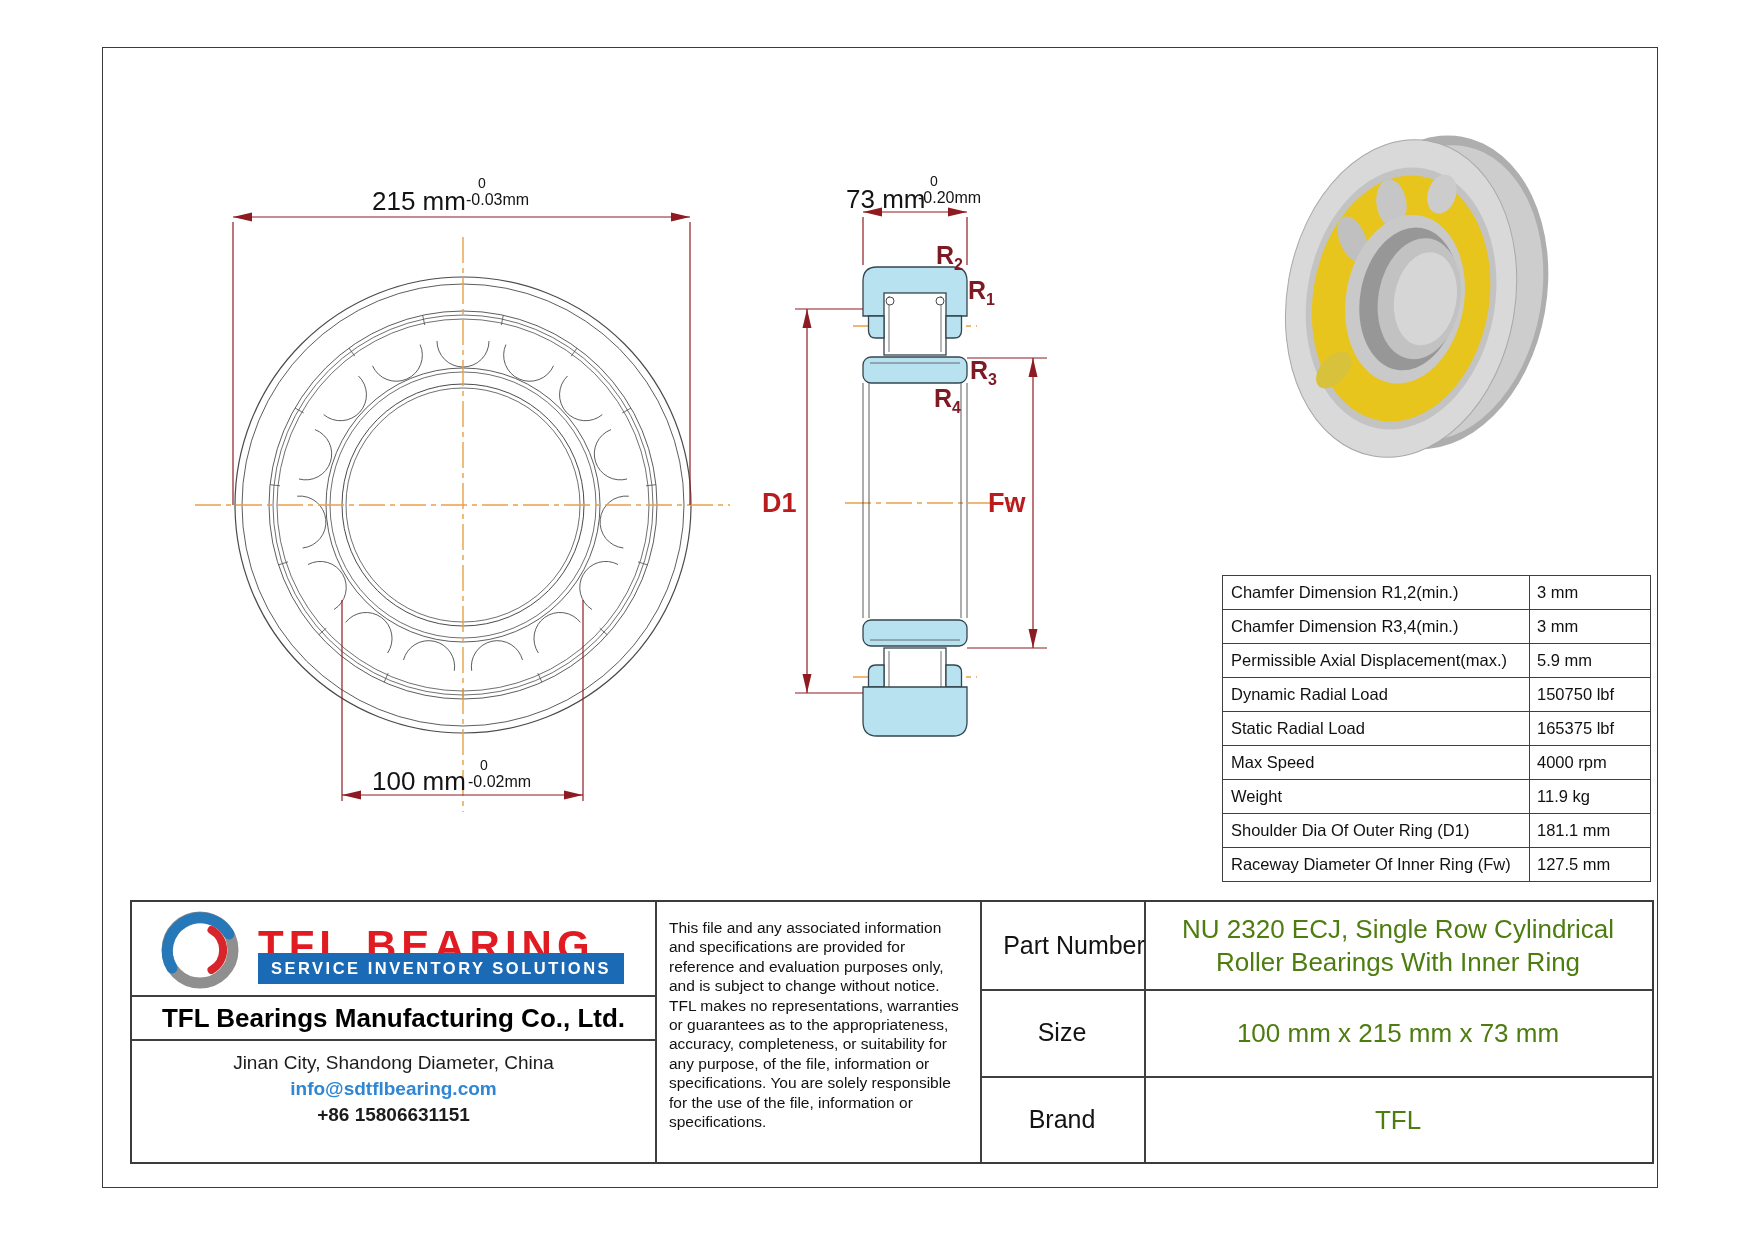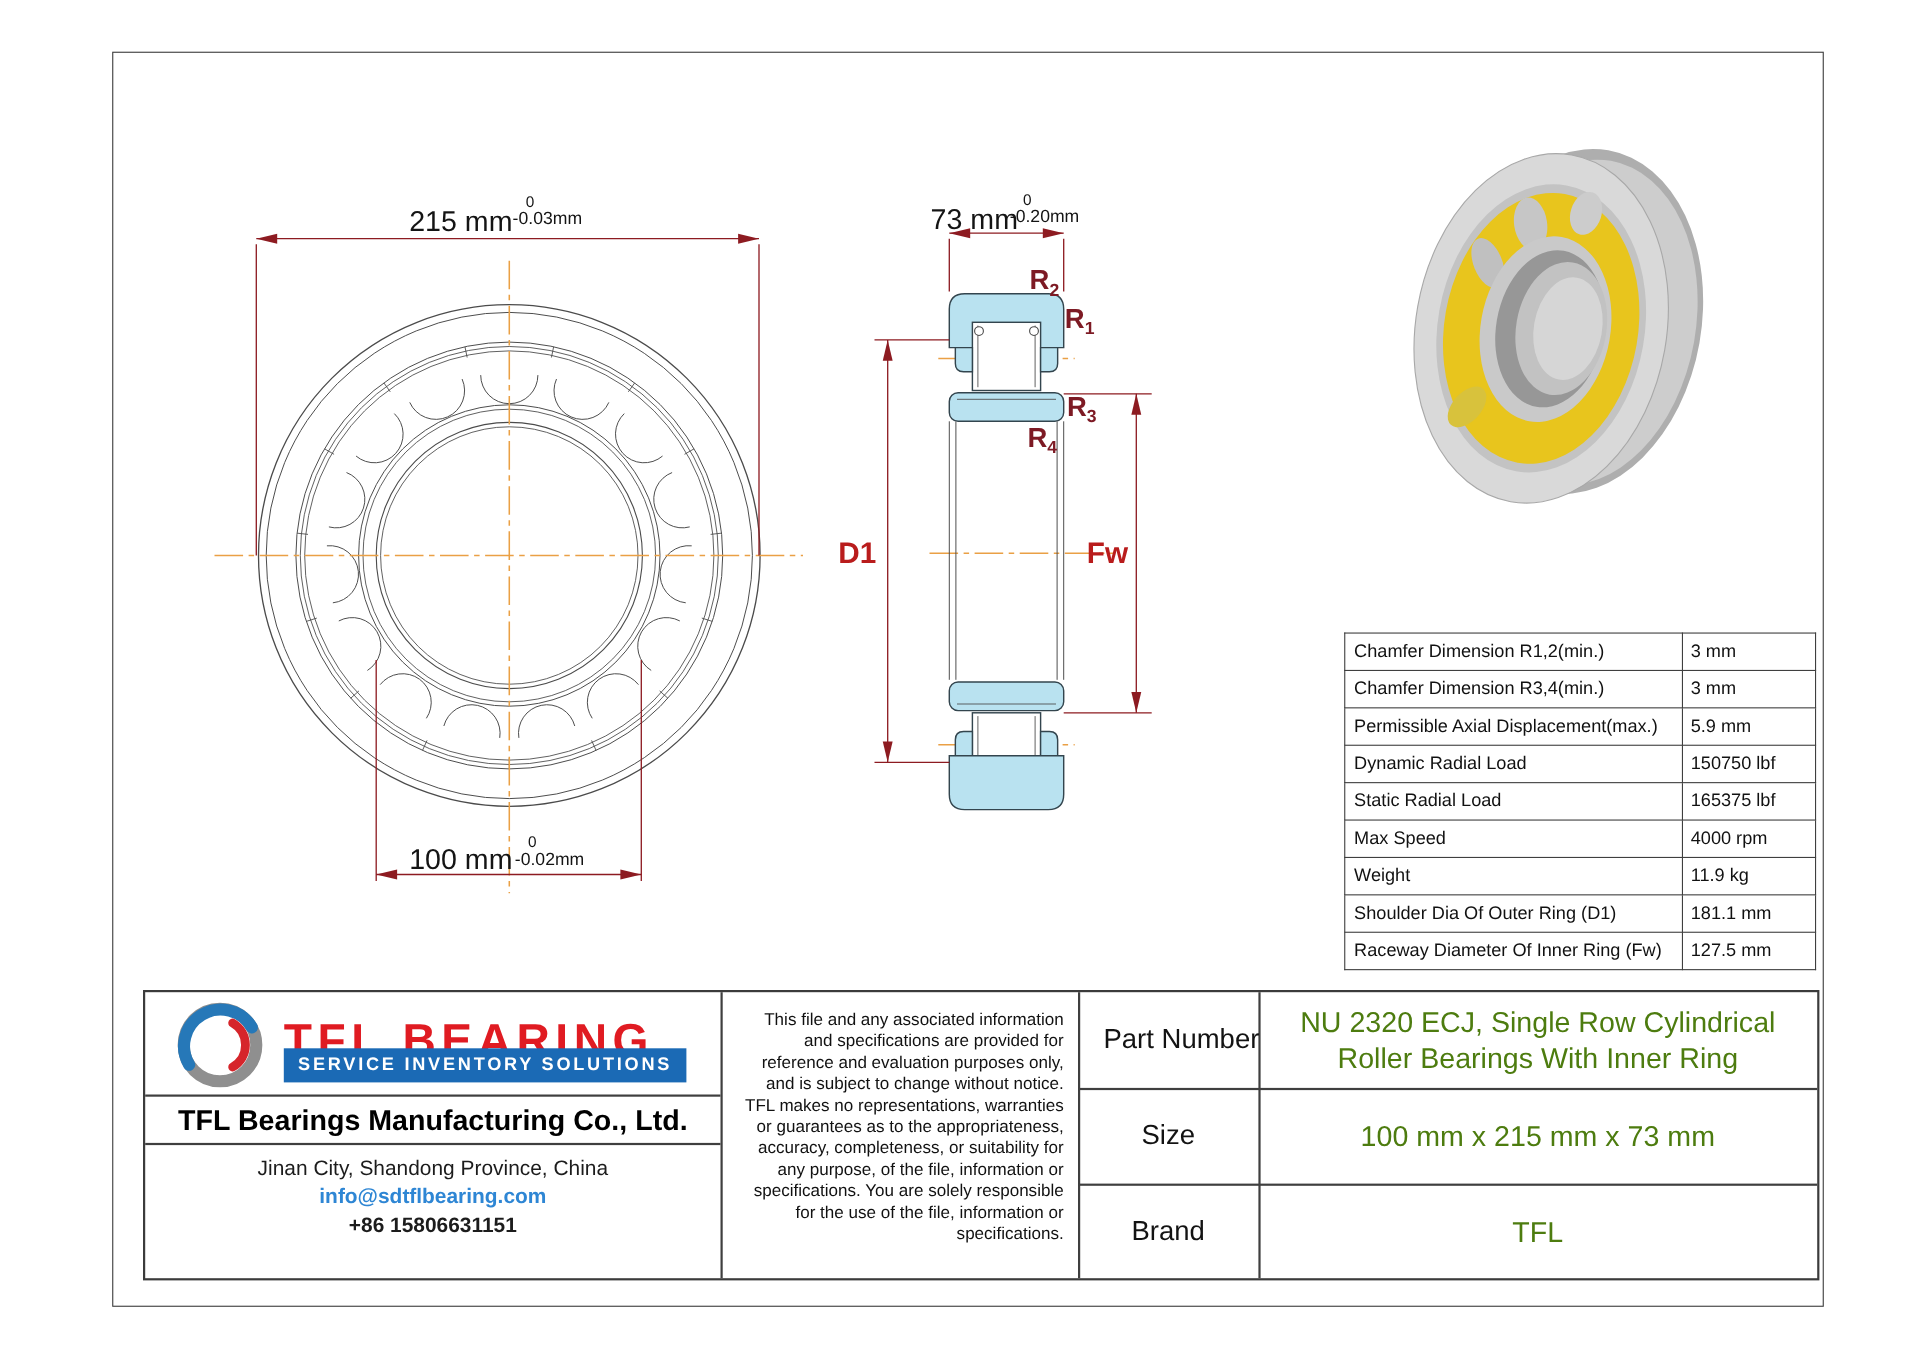--- a/index.html
+++ b/index.html
@@ -24,21 +24,21 @@
   
   #footer{left:130px;top:900px;width:1520px;height:260px;border:2px solid #3b3b3b;background:#fff;}
   .fline{position:absolute;background:#3f3f3f;}
   .brand-title{font-size:42px;font-weight:800;letter-spacing:5px;color:#e01b22;white-space:nowrap;margin-top:14px;}
   .banner{background:#1b6ab5;color:#ffffff;font-size:16.5px;letter-spacing:2.5px;font-weight:bold;
           text-align:center;line-height:31px;white-space:nowrap;}
   .coname{font-size:26px;font-weight:600;color:#000000;text-align:center;}
   .contact{text-align:center;font-size:19px;line-height:26px;color:#1c1c1c;}
   .contact .lnk{color:#2e86d4;font-weight:600;text-decoration:none;display:block;}
   .contact .phone{font-weight:600;}
-  .disclaimer{font-size:15.5px;line-height:19.4px;text-align:right;color:#111;}
+  .disclaimer{font-size:15.5px;line-height:19.4px;text-align:left;color:#111;}
   .fieldlab{font-size:25px;color:#131313;text-align:center;}
   .fieldval{font-size:26px;color:#4d7c0f;text-align:center;line-height:33px;}
 </style>
 </head>
 <body>
 
 <div id="sheet">
 
   <div class="abs" id="frame"></div>
 
@@ -262,21 +262,21 @@
         <path d="M -28 18 A 33 33 0 1 1 29 -16" fill="none" stroke="#2678b8" stroke-width="11" stroke-linecap="round"></path>
         <path d="M 11.5 -20 A 23 23 0 0 1 11.5 20" fill="none" stroke="#d6252b" stroke-width="8" stroke-linecap="round"></path>
         <circle r="17" fill="#ffffff"></circle>
       </g>
     </svg>
     <div class="abs brand-title" style="left:126px;top:6px">TFL BEARING</div>
     <div class="abs banner" style="left:126px;top:51px;width:366px;height:31px">SERVICE INVENTORY SOLUTIONS</div>
 
     <div class="abs coname" style="left:0;top:101px;width:523px">TFL Bearings Manufacturing Co., Ltd.</div>
     <div class="abs contact" style="left:0;top:148px;width:523px">
-      <span style="display:block">Jinan City, Shandong Province, China</span>
+      <span style="display:block">Jinan City, Shandong Diameter, China</span>
       <a class="lnk" href="#">info@sdtflbearing.com</a>
       <span class="phone" style="display:block">+86 15806631151</span>
     </div>
 
     <div class="abs disclaimer" style="left:537px;top:16px;width:298px">This file and any associated information and specifications are provided for reference and evaluation purposes only, and is subject to change without notice. TFL makes no representations, warranties or guarantees as to the appropriateness, accuracy, completeness, or suitability for any purpose, of the file, information or specifications.  You are solely responsible for the use of the file, information or specifications.</div>
 
     <div class="abs fieldlab" style="left:848px;top:29px;width:188px">Part Number</div>
     <div class="abs fieldval" style="left:1020px;top:11px;width:492px">NU 2320 ECJ, Single Row Cylindrical Roller Bearings With Inner Ring</div>
 
     <div class="abs fieldlab" style="left:848px;top:116px;width:164px">Size</div>

